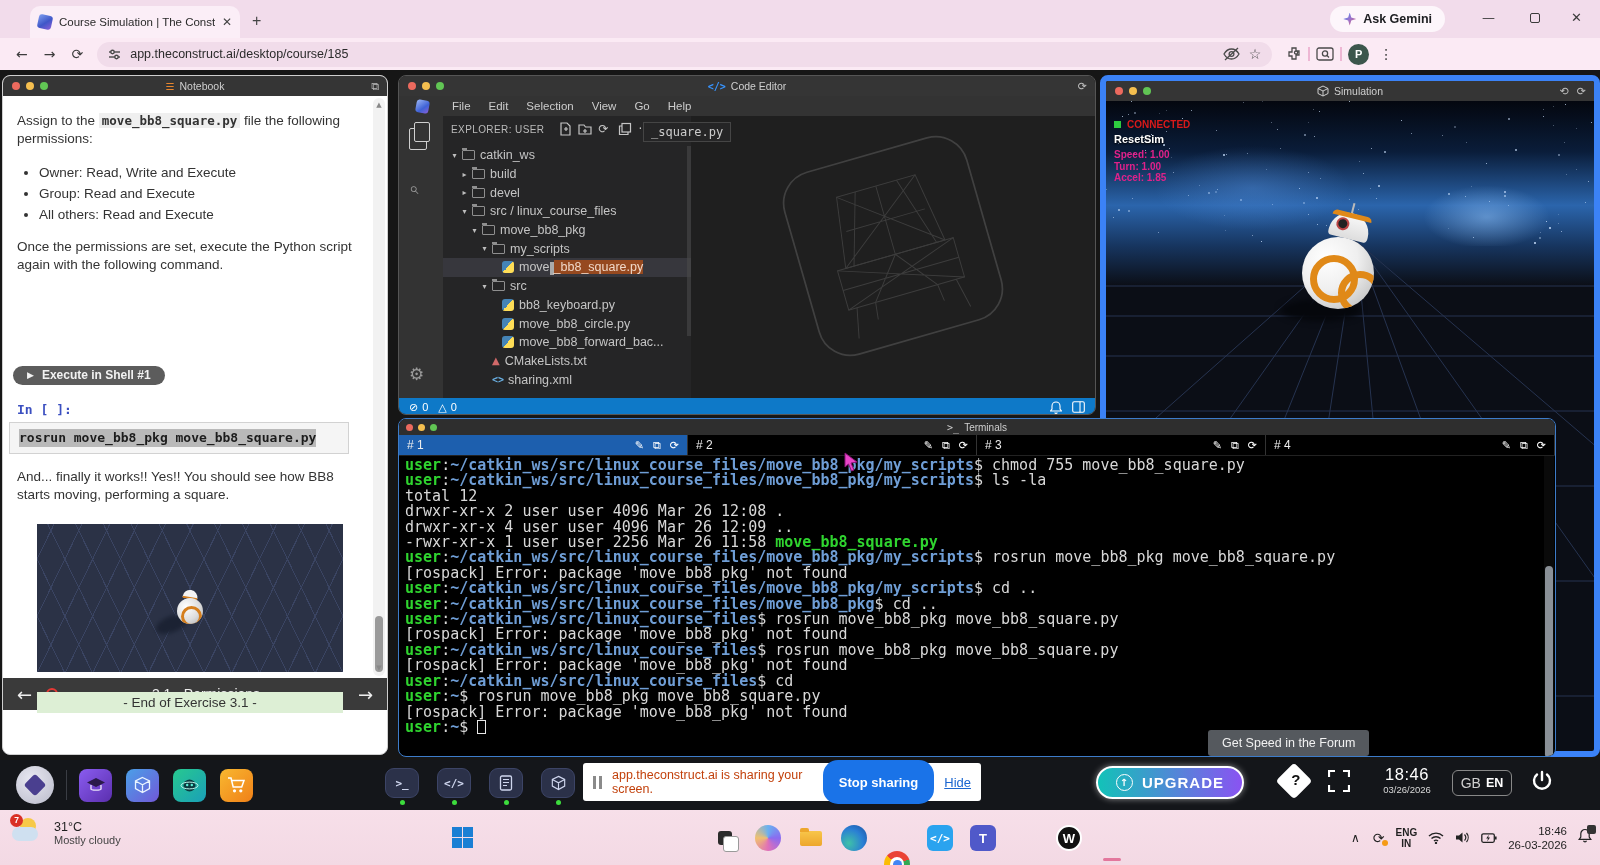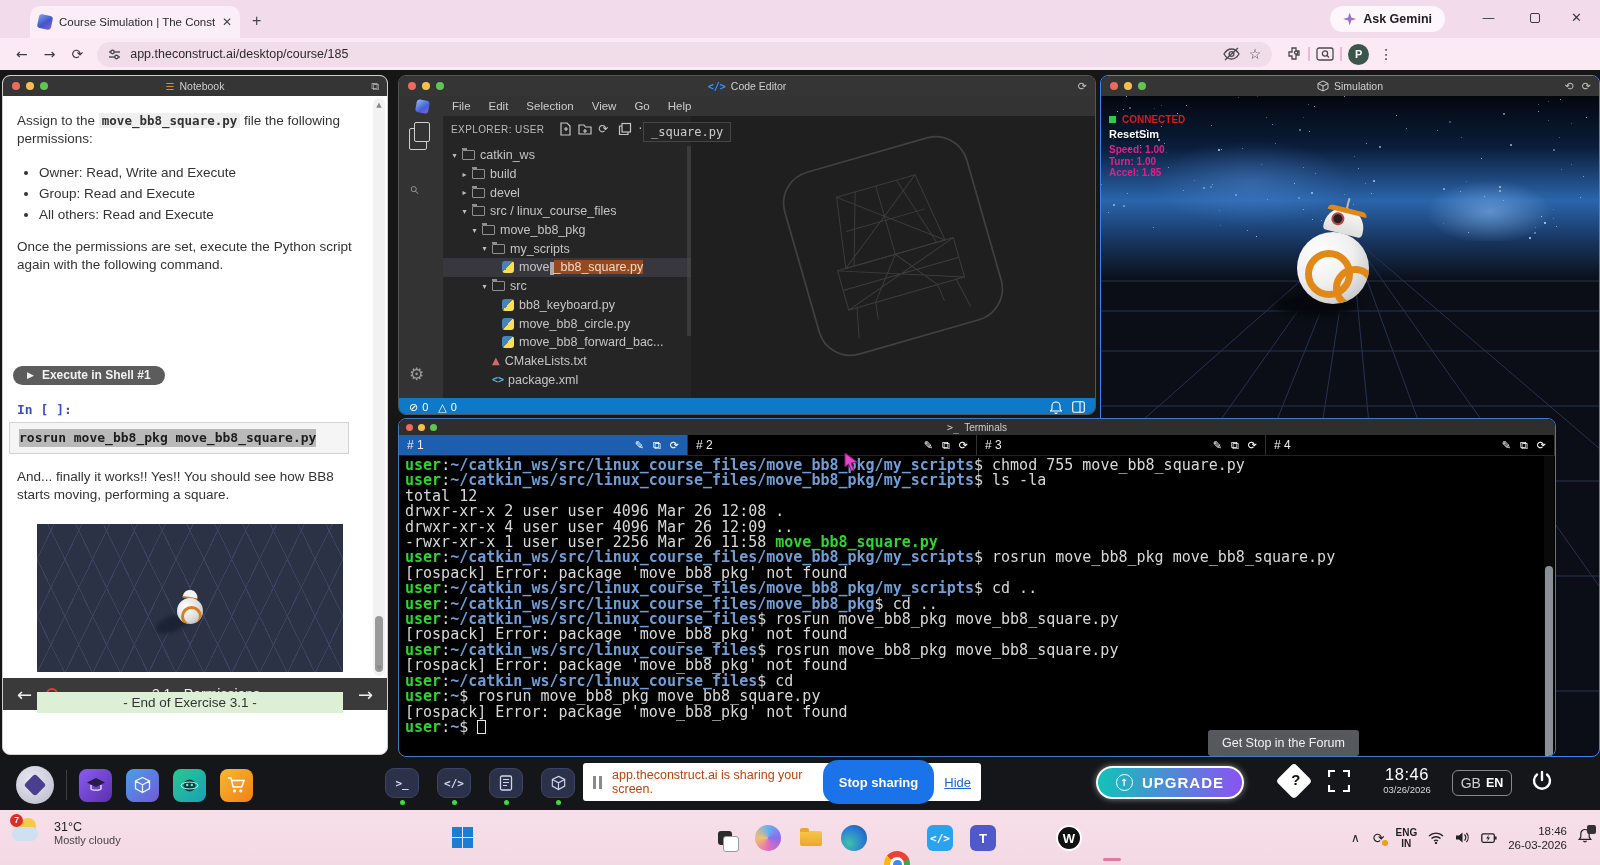--- a/index.html
+++ b/index.html
@@ -98,21 +98,21 @@
   .caretblk{display:inline-block;width:4px;height:13px;background:#aaa;vertical-align:middle}
   #sb-thumb{position:absolute;right:0;top:30px;width:4px;height:190px;background:#4a4a4a;opacity:.6}
   #drag-tip{position:absolute;left:200px;top:6px;background:#252526;border:1px solid #454545;color:#ccc;font-size:12px;padding:2px 7px;z-index:5}
   #ed-main{flex:1;background:#1f1f1f;position:relative}
   #watermark{position:absolute;left:50%;top:46%;transform:translate(-50%,-50%) rotate(-16deg);opacity:.55}
   #ed-status{height:18px;background:#0e79c8;color:#fff;display:flex;align-items:center;font-size:11px;padding:0 10px}
   #ed-status .seg{display:flex;gap:4px;align-items:center;margin-right:10px}
   #ed-status .right{margin-left:auto;display:flex;gap:10px}
 
   
-  #sim{left:1100px;top:75px;width:500px;height:682px;background:#0b0e16;border:1px solid #3b82f6;z-index:1}
+  #sim{left:1100px;top:75px;width:500px;height:682px;background:#0b0e16;border:6px solid #3b82f6;z-index:1}
   #sim-view{position:relative;height:662px;overflow:hidden}
   #starfield{position:absolute;left:0;top:0;right:0;height:145px;background:linear-gradient(180deg,#04070f 0,#0a1d3a 35%,#2b65ac 72%,#17355f 100%)}
   #nebula{position:absolute;left:0;top:0;right:0;height:145px;background:radial-gradient(90px 45px at 78% 80%,rgba(150,200,255,.5),transparent 70%),radial-gradient(140px 60px at 30% 60%,rgba(90,150,230,.35),transparent 70%)}
   #horizon{position:absolute;left:0;top:145px;right:0;height:40px;background:linear-gradient(180deg,#17355f,#0b0e16)}
   .star{position:absolute;background:#cfe4ff;border-radius:50%}
   #sim-grid{position:absolute;left:0;top:130px}
   #sim-overlay{position:absolute;left:8px;top:18px;font-size:10px;line-height:11.5px}
   #sim-conn{color:#d81a1a;font-weight:bold;display:flex;align-items:center;gap:6px}
   #sim-conn i{width:7px;height:7px;background:#2ecc40}
   #sim-reset{color:#fff;font-weight:bold;font-size:11px;margin:3px 0 4px;text-shadow:0 1px 2px #000}
@@ -603,21 +603,21 @@
             <span>move_bb8_forward_bac...</span>
           </div>
           <div class="trow" style="padding-left: 36px;">
             <span class="chev glyph"></span>
             <span class="cmico glyph">▲</span>
             <span>CMakeLists.txt</span>
           </div>
           <div class="trow" style="padding-left: 36px;">
             <span class="chev glyph"></span>
             <span class="xmico mono">&lt;&gt;</span>
-            <span>package.xml</span>
+            <span>sharing.xml</span>
           </div>
         </div>
       <div id="sb-thumb"></div>
       <div id="drag-tip" class="mono">_square.py</div>
     </div>
     <div id="ed-main">
       <svg id="watermark" width="215" height="215" viewBox="0 0 200 200">
         <g stroke="#5c5c5c" fill="none" stroke-width="1.6">
             <rect x="12" y="12" width="176" height="176" rx="30"></rect>
           </g>
@@ -687,21 +687,21 @@
         <span class="lbl"># 4</span>
         <span class="tic glyph">✎</span>
         <span class="tic glyph">⧉</span>
         <span class="tic glyph">⟳</span>
       </div>
     </div>
   <div id="term-body" class="mono"><div><span class="u">user</span><span class="w">:</span><span class="p">~/catkin_ws/src/linux_course_files/move_bb8_pkg/my_scripts</span><span class="w">$ chmod 755 move_bb8_square.py</span></div><div><span class="u">user</span><span class="w">:</span><span class="p">~/catkin_ws/src/linux_course_files/move_bb8_pkg/my_scripts</span><span class="w">$ ls -la</span></div><div><span class="w">total 12</span></div><div><span class="w">drwxr-xr-x 2 user user 4096 Mar 26 12:08 .</span></div><div><span class="w">drwxr-xr-x 4 user user 4096 Mar 26 12:09 ..</span></div><div><span class="w">-rwxr-xr-x 1 user user 2256 Mar 26 11:58 </span><span class="g">move_bb8_square.py</span></div><div><span class="u">user</span><span class="w">:</span><span class="p">~/catkin_ws/src/linux_course_files/move_bb8_pkg/my_scripts</span><span class="w">$ rosrun move_bb8_pkg move_bb8_square.py</span></div><div><span class="w">[rospack] Error: package 'move_bb8_pkg' not found</span></div><div><span class="u">user</span><span class="w">:</span><span class="p">~/catkin_ws/src/linux_course_files/move_bb8_pkg/my_scripts</span><span class="w">$ cd ..</span></div><div><span class="u">user</span><span class="w">:</span><span class="p">~/catkin_ws/src/linux_course_files/move_bb8_pkg</span><span class="w">$ cd ..</span></div><div><span class="u">user</span><span class="w">:</span><span class="p">~/catkin_ws/src/linux_course_files</span><span class="w">$ rosrun move_bb8_pkg move_bb8_square.py</span></div><div><span class="w">[rospack] Error: package 'move_bb8_pkg' not found</span></div><div><span class="u">user</span><span class="w">:</span><span class="p">~/catkin_ws/src/linux_course_files</span><span class="w">$ rosrun move_bb8_pkg move_bb8_square.py</span></div><div><span class="w">[rospack] Error: package 'move_bb8_pkg' not found</span></div><div><span class="u">user</span><span class="w">:</span><span class="p">~/catkin_ws/src/linux_course_files</span><span class="w">$ cd</span></div><div><span class="u">user</span><span class="w">:</span><span class="p">~</span><span class="w">$ rosrun move_bb8_pkg move_bb8_square.py</span></div><div><span class="w">[rospack] Error: package 'move_bb8_pkg' not found</span></div><div><span class="u">user</span><span class="w">:</span><span class="p">~</span><span class="w">$ </span><span class="cur"></span></div></div>
   <div id="term-scroll">
       <div id="term-thumb"></div>
     </div>
-  <div id="forum-tip">Get Stop in the Forum</div>
+  <div id="forum-tip">Get Speed in the Forum</div>
 </div>
 
 <svg id="cursor" class="abs" width="16" height="20" viewBox="0 0 16 20">
     <polygon points="2,1 14,10 8,11 11,18 8.5,19 5.5,12 2,15" fill="#e845c8" stroke="#8a1478" stroke-width="1"></polygon>
   </svg>
 
 <div id="dock" class="abs">
   <div id="dock-logo">
       <i></i>
     </div>

